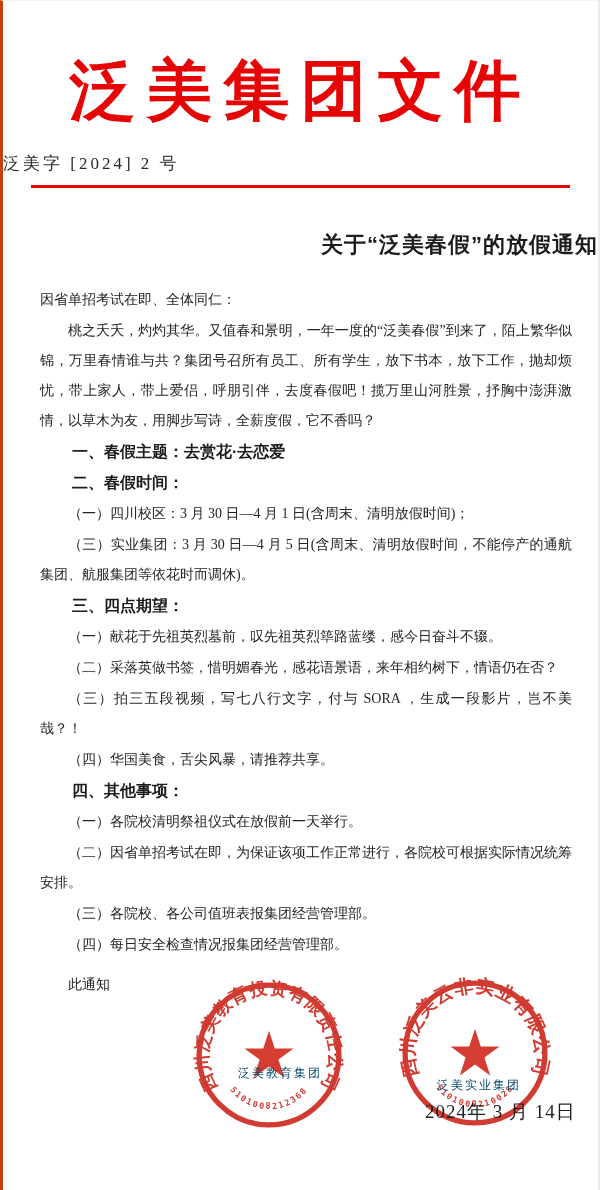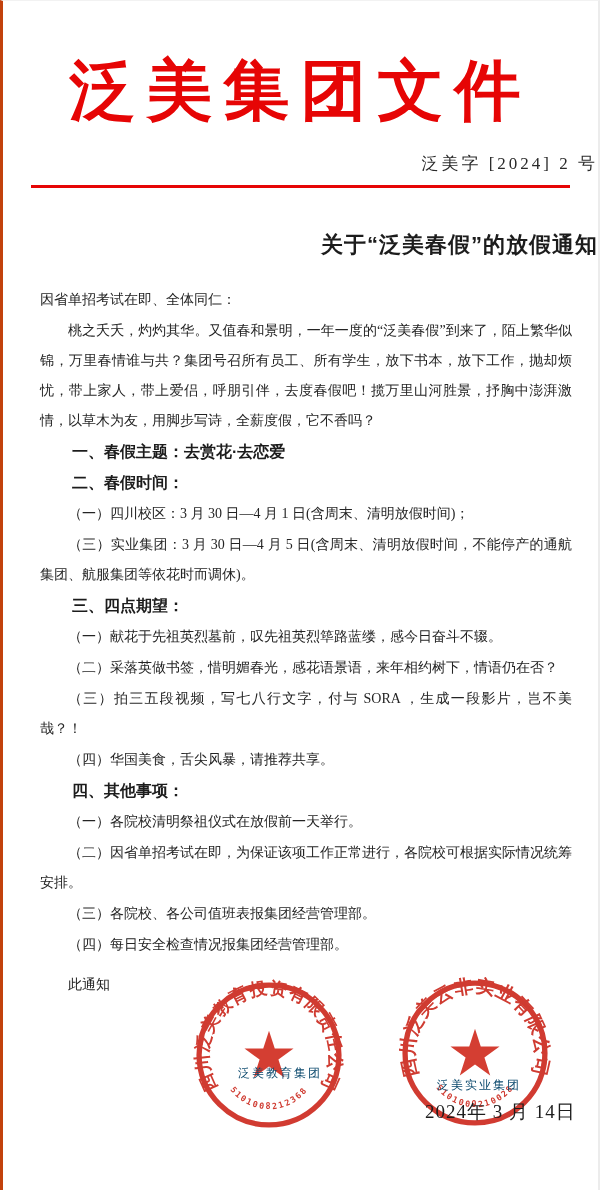--- a/index.html
+++ b/index.html
@@ -7,21 +7,21 @@
     width:600px;height:1190px;margin:0 auto;background:#ffffff;
     position:relative;box-sizing:border-box;overflow:hidden;
     border-left:3px solid #c2410c;border-right:2px solid #ececec;border-top:1px solid #f2f2f2;
     font-family:"Liberation Serif","DejaVu Serif",serif;color:#242424;
   }
   .doc-title{
     margin:44px 0 0;text-align:center;color:#e60505;
     font-size:66px;font-weight:700;letter-spacing:11px;line-height:1.4;
     font-family:"Liberation Serif","DejaVu Serif",serif;white-space:nowrap;
   }
-  .doc-number{text-align:right;font-size:17px;letter-spacing:3px;margin-top:15px;color:#2a2a2a;}
+  .doc-number{text-align:left;font-size:17px;letter-spacing:3px;margin-top:15px;color:#2a2a2a;}
   .red-rule{height:3px;background:#e60505;margin:10px 28px 0 28px;}
   .notice-title{
     text-align:right;font-size:22px;font-weight:700;letter-spacing:1px;margin:42px 0 0;
     font-family:"Liberation Sans","DejaVu Sans",sans-serif;color:#1c1c1c;
   }
   .content{padding:0 26px 0 37px;font-size:14px;line-height:30px;text-align:justify;}
   .content p{margin:1px 0 0;}
   .salutation{margin-top:25px !important;}
   .indent{text-indent:2em;}
   .sec-heading{

